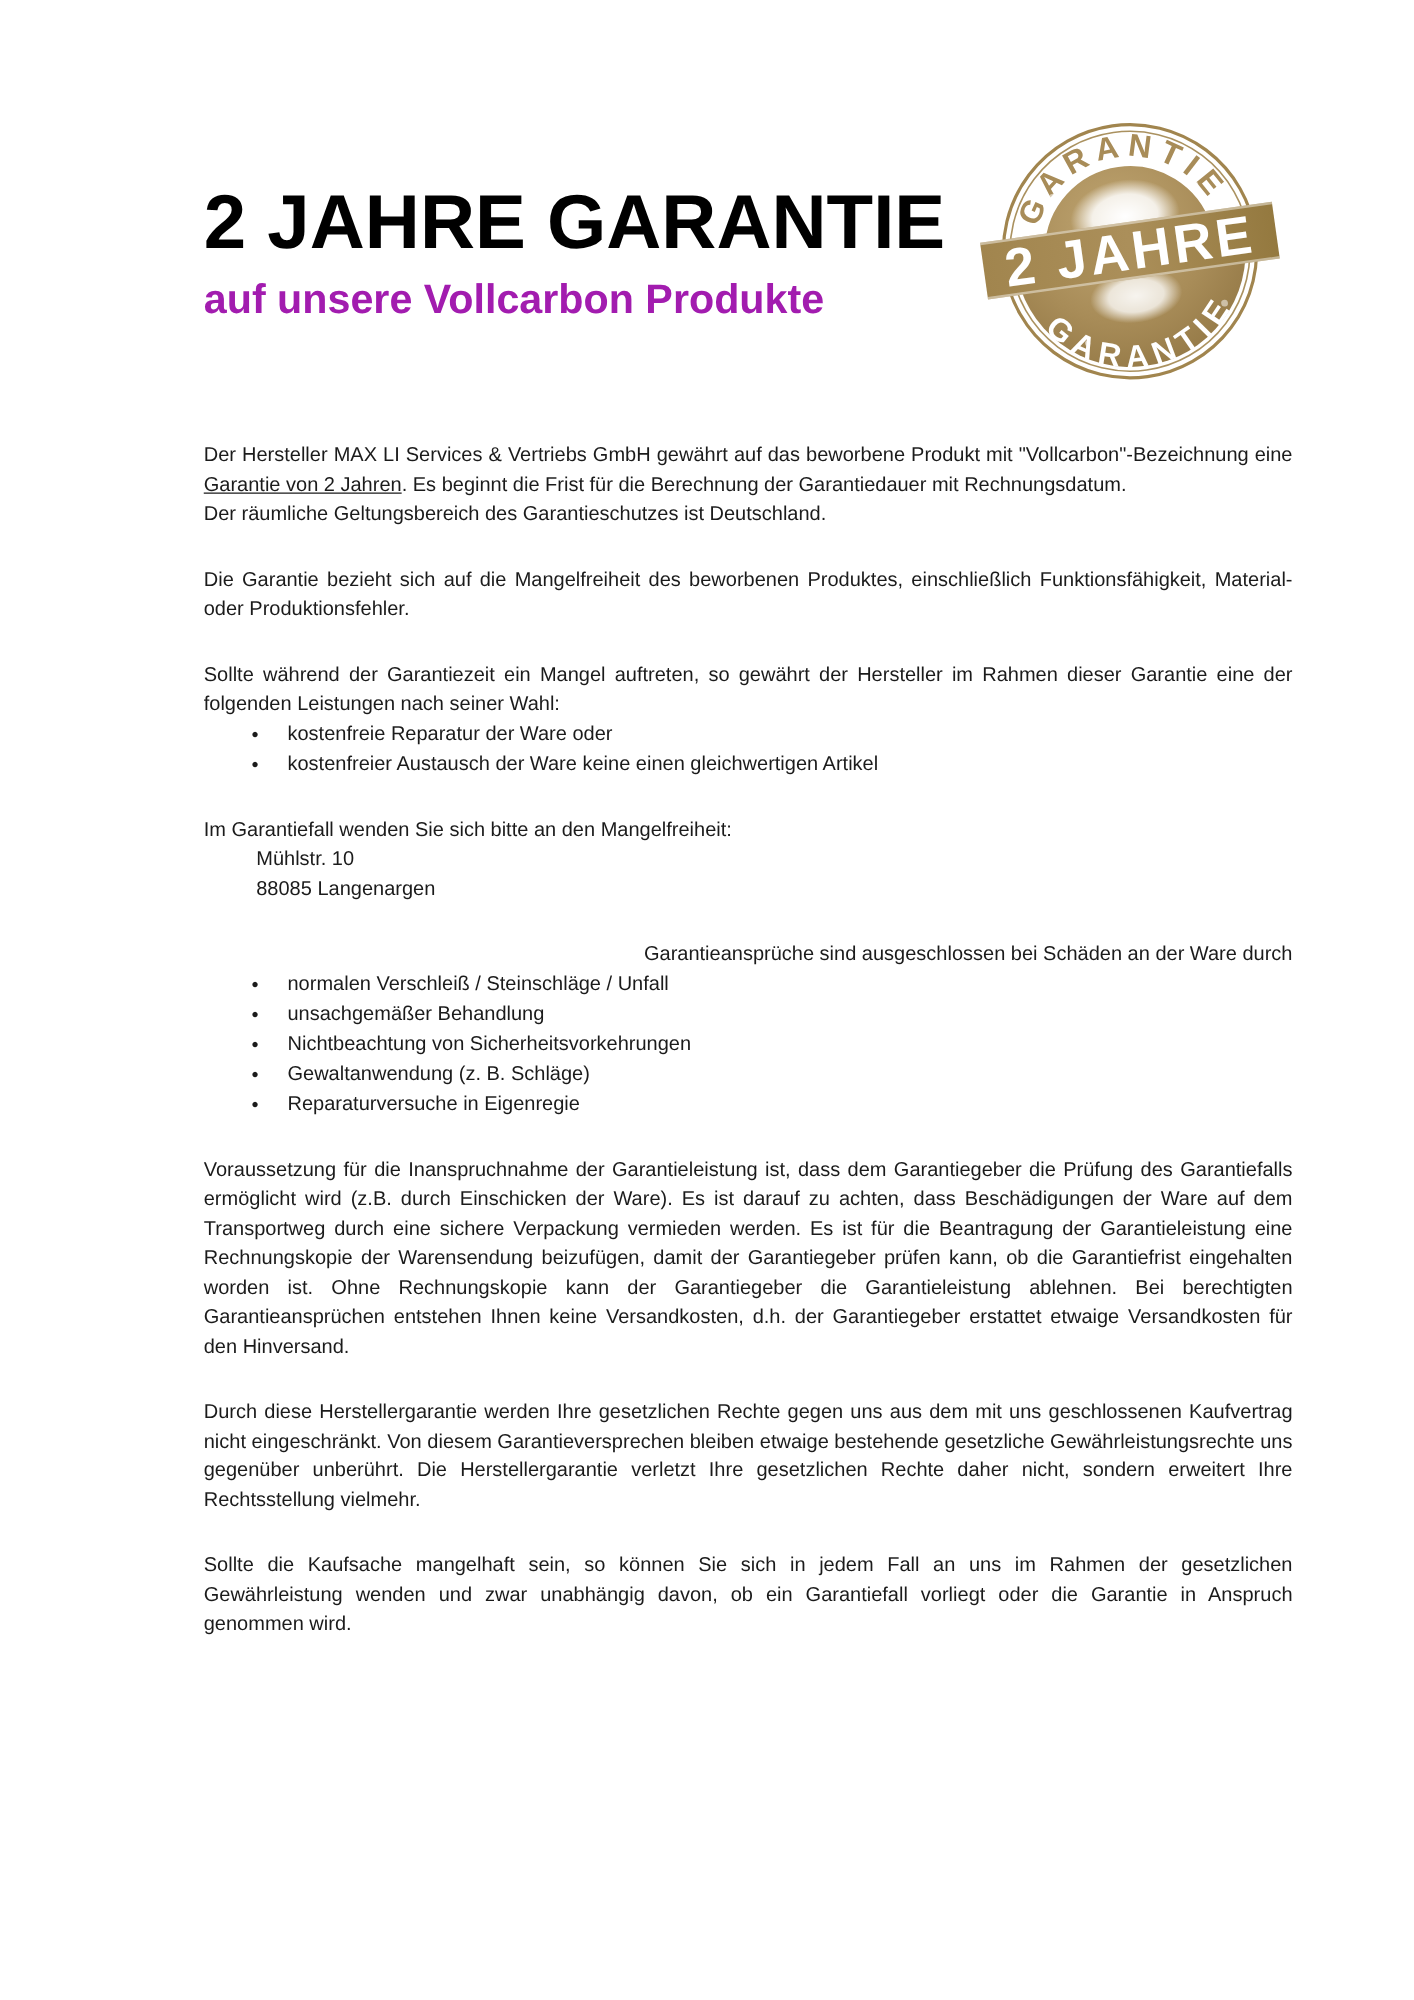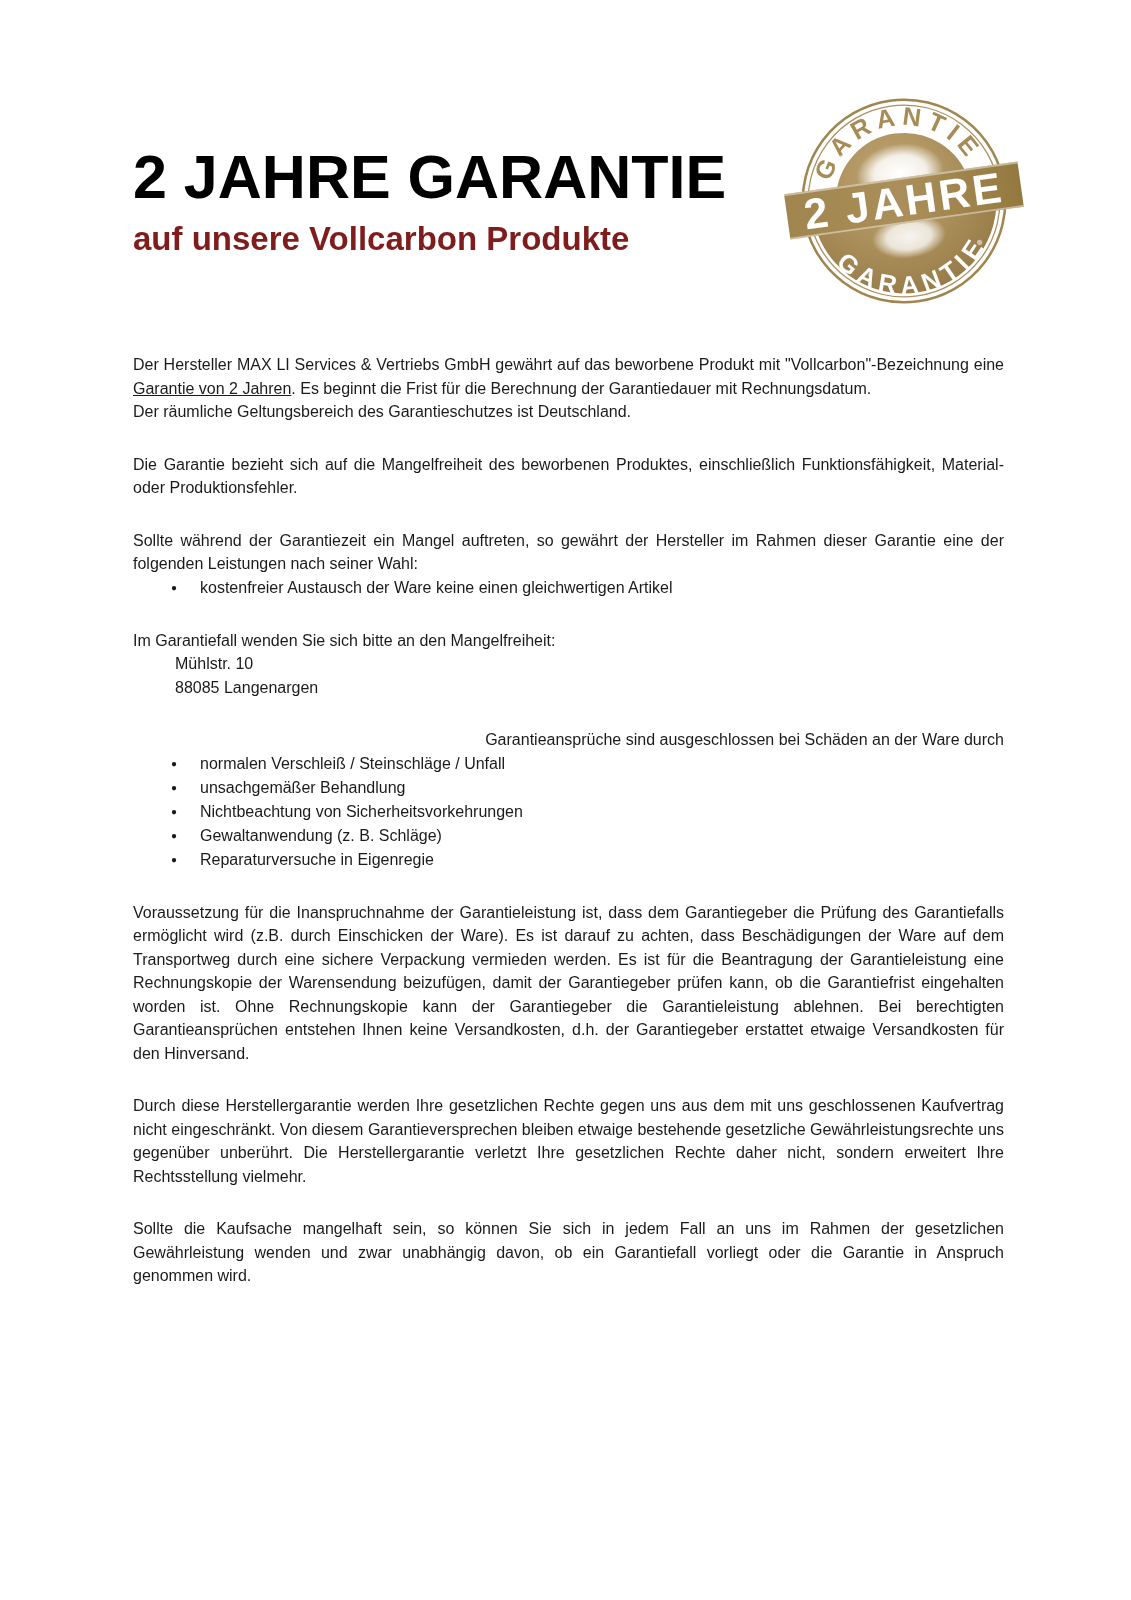--- a/index.html
+++ b/index.html
@@ -22,23 +22,23 @@
     font-weight: bold;
     line-height: 1.05;
     color: #000;
     white-space: nowrap;
   }
   .subtitle {
     margin: 12px 0 0 0;
     font-size: 33px;
     font-weight: bold;
     line-height: 1.1;
-    color: #7f1d1d;
+    color: #a21caf;
   }
-  .body-text { font-size: 16px; line-height: 23.5px; }
+  .body-text { font-size: 16px; line-height: 23.5px; margin-left: 30px; }
   .block { margin: 29px 0 0 0; text-align: justify; }
   .first-block { margin-top: 96px; }
   .intro-line { text-align: justify; }
   .u { text-decoration: underline; }
   ul.bullets { margin: 0; padding: 0; list-style: none; }
   ul.bullets li {
     position: relative;
     padding-left: 67px;
     line-height: 24px;
     text-align: left;
@@ -134,20 +134,21 @@
 
   <p class="block first-block"><span>Der Hersteller MAX LI Services &amp; Vertriebs GmbH gewährt auf das beworbene Produkt mit "Vollcarbon"-Bezeichnung eine </span><span class="u">Garantie von 2 Jahren</span><span>. Es beginnt die Frist für die Berechnung der Garantiedauer mit Rechnungsdatum.</span><br>
     <span>Der räumliche Geltungsbereich des Garantieschutzes ist Deutschland.</span>
   </p>
 
   <p class="block">Die Garantie bezieht sich auf die Mangelfreiheit des beworbenen Produktes, einschließlich Funktionsfähigkeit, Material- oder Produktionsfehler.</p>
 
   <div class="block">
     <div class="intro-line">Sollte während der Garantiezeit ein Mangel auftreten, so gewährt der Hersteller im Rahmen dieser Garantie eine der folgenden Leistungen nach seiner Wahl:</div>
     <ul class="bullets">
+      <li>kostenfreie Reparatur der Ware oder</li>
       <li>kostenfreier Austausch der Ware keine einen gleichwertigen Artikel</li>
     </ul>
   </div>
 
   <div class="block">
     <div style="text-align:left;">Im Garantiefall wenden Sie sich bitte an den Mangelfreiheit:</div>
     <div class="address-line">Mühlstr. 10</div>
     <div class="address-line">88085 Langenargen</div>
   </div>
 

